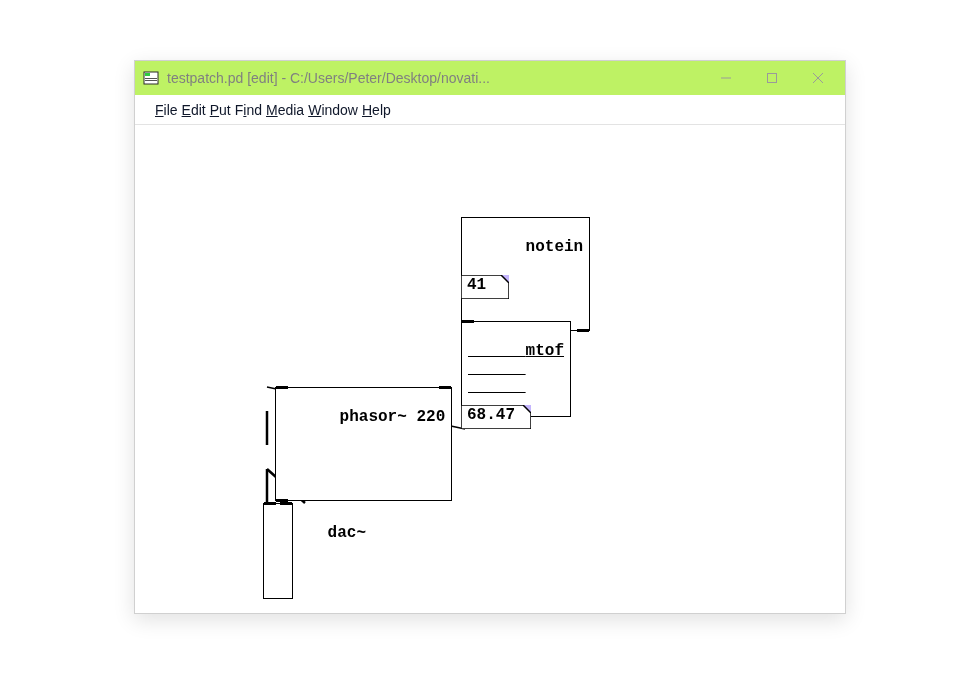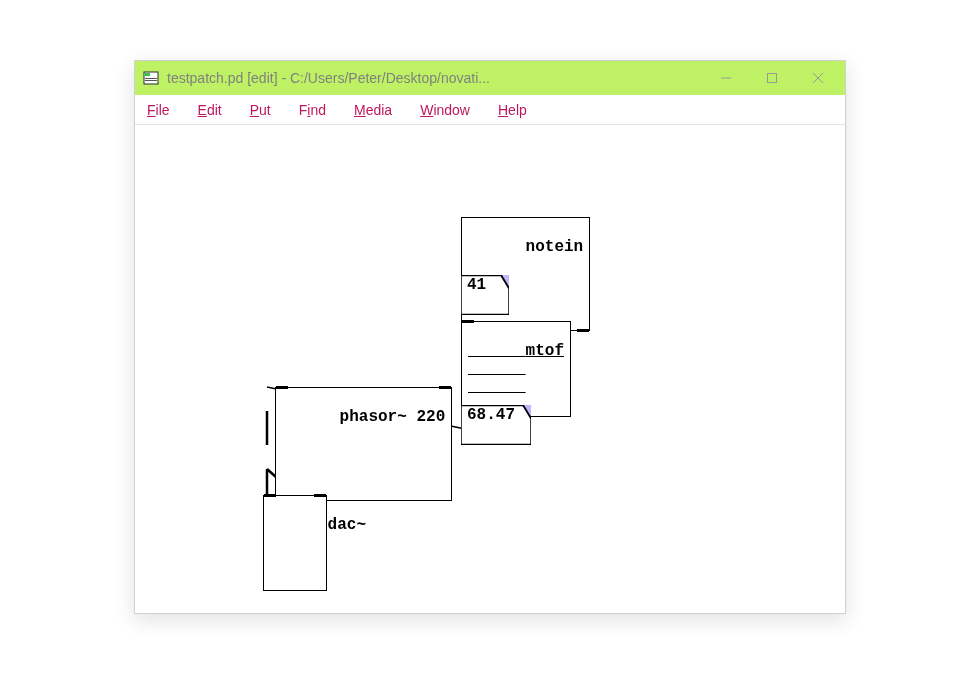--- a/index.html
+++ b/index.html
@@ -47,24 +47,24 @@
   .win-btn {
     width: 46px; height: 34px;
     display: flex; align-items: center; justify-content: center;
     color: #9a9a9a;
   }
   .win-btn svg { width: 12px; height: 12px; }
   .menubar {
     height: 30px;
     display: flex;
     align-items: center;
-    gap: 28px;
-    padding: 0 12px;
+    gap: 4px;
+    padding: 0 20px;
     border-bottom: 1px solid #e3e3e3;
-    color: #be185d;
+    color: #0f172a;
     font-size: 14px;
   }
   .menu-item { cursor: default; }
   .menu-item .ul { text-decoration: underline; }
   .canvas {
     position: relative;
     width: 100%;
     height: calc(100% - 64px);
     background: #ffffff;
   }
@@ -86,21 +86,21 @@
     white-space: pre;
   }
   .pd-numbox {
     position: absolute;
     background: #c4b5fd;
     font-family: "Courier New", monospace;
     font-weight: bold;
     font-size: 16px;
     color: #000;
     line-height: 18px;
-    height: 40px;
+    height: 24px;
     padding: 1px 10px 1px 6px;
   }
   .pd-numbox svg.numframe {
     position: absolute; inset: 0; width: 100%; height: 100%;
   }
   .pd-numbox span { position: relative; z-index: 1; }
   .iolet {
     position: absolute;
     width: 12px; height: 3px;
     background: #000;
@@ -208,21 +208,21 @@
     </div>
 
     <div class="pd-box" style="left:140px; top:262px;">
       <span>phasor~ 220</span>
       <span class="iolet top l"></span>
       <span class="iolet top r"></span>
       <span class="iolet bottom l"></span>
     </div>
 
 
-    <div class="pd-box" style="left:128px; top:370px; width:64px;">
+    <div class="pd-box" style="left:128px; top:378px; width:30px;">
       <span>dac~</span>
       <span class="iolet top l"></span>
       <span class="iolet top r"></span>
     </div>
 
   </div>
 
 </div>
 
 </body></html>

